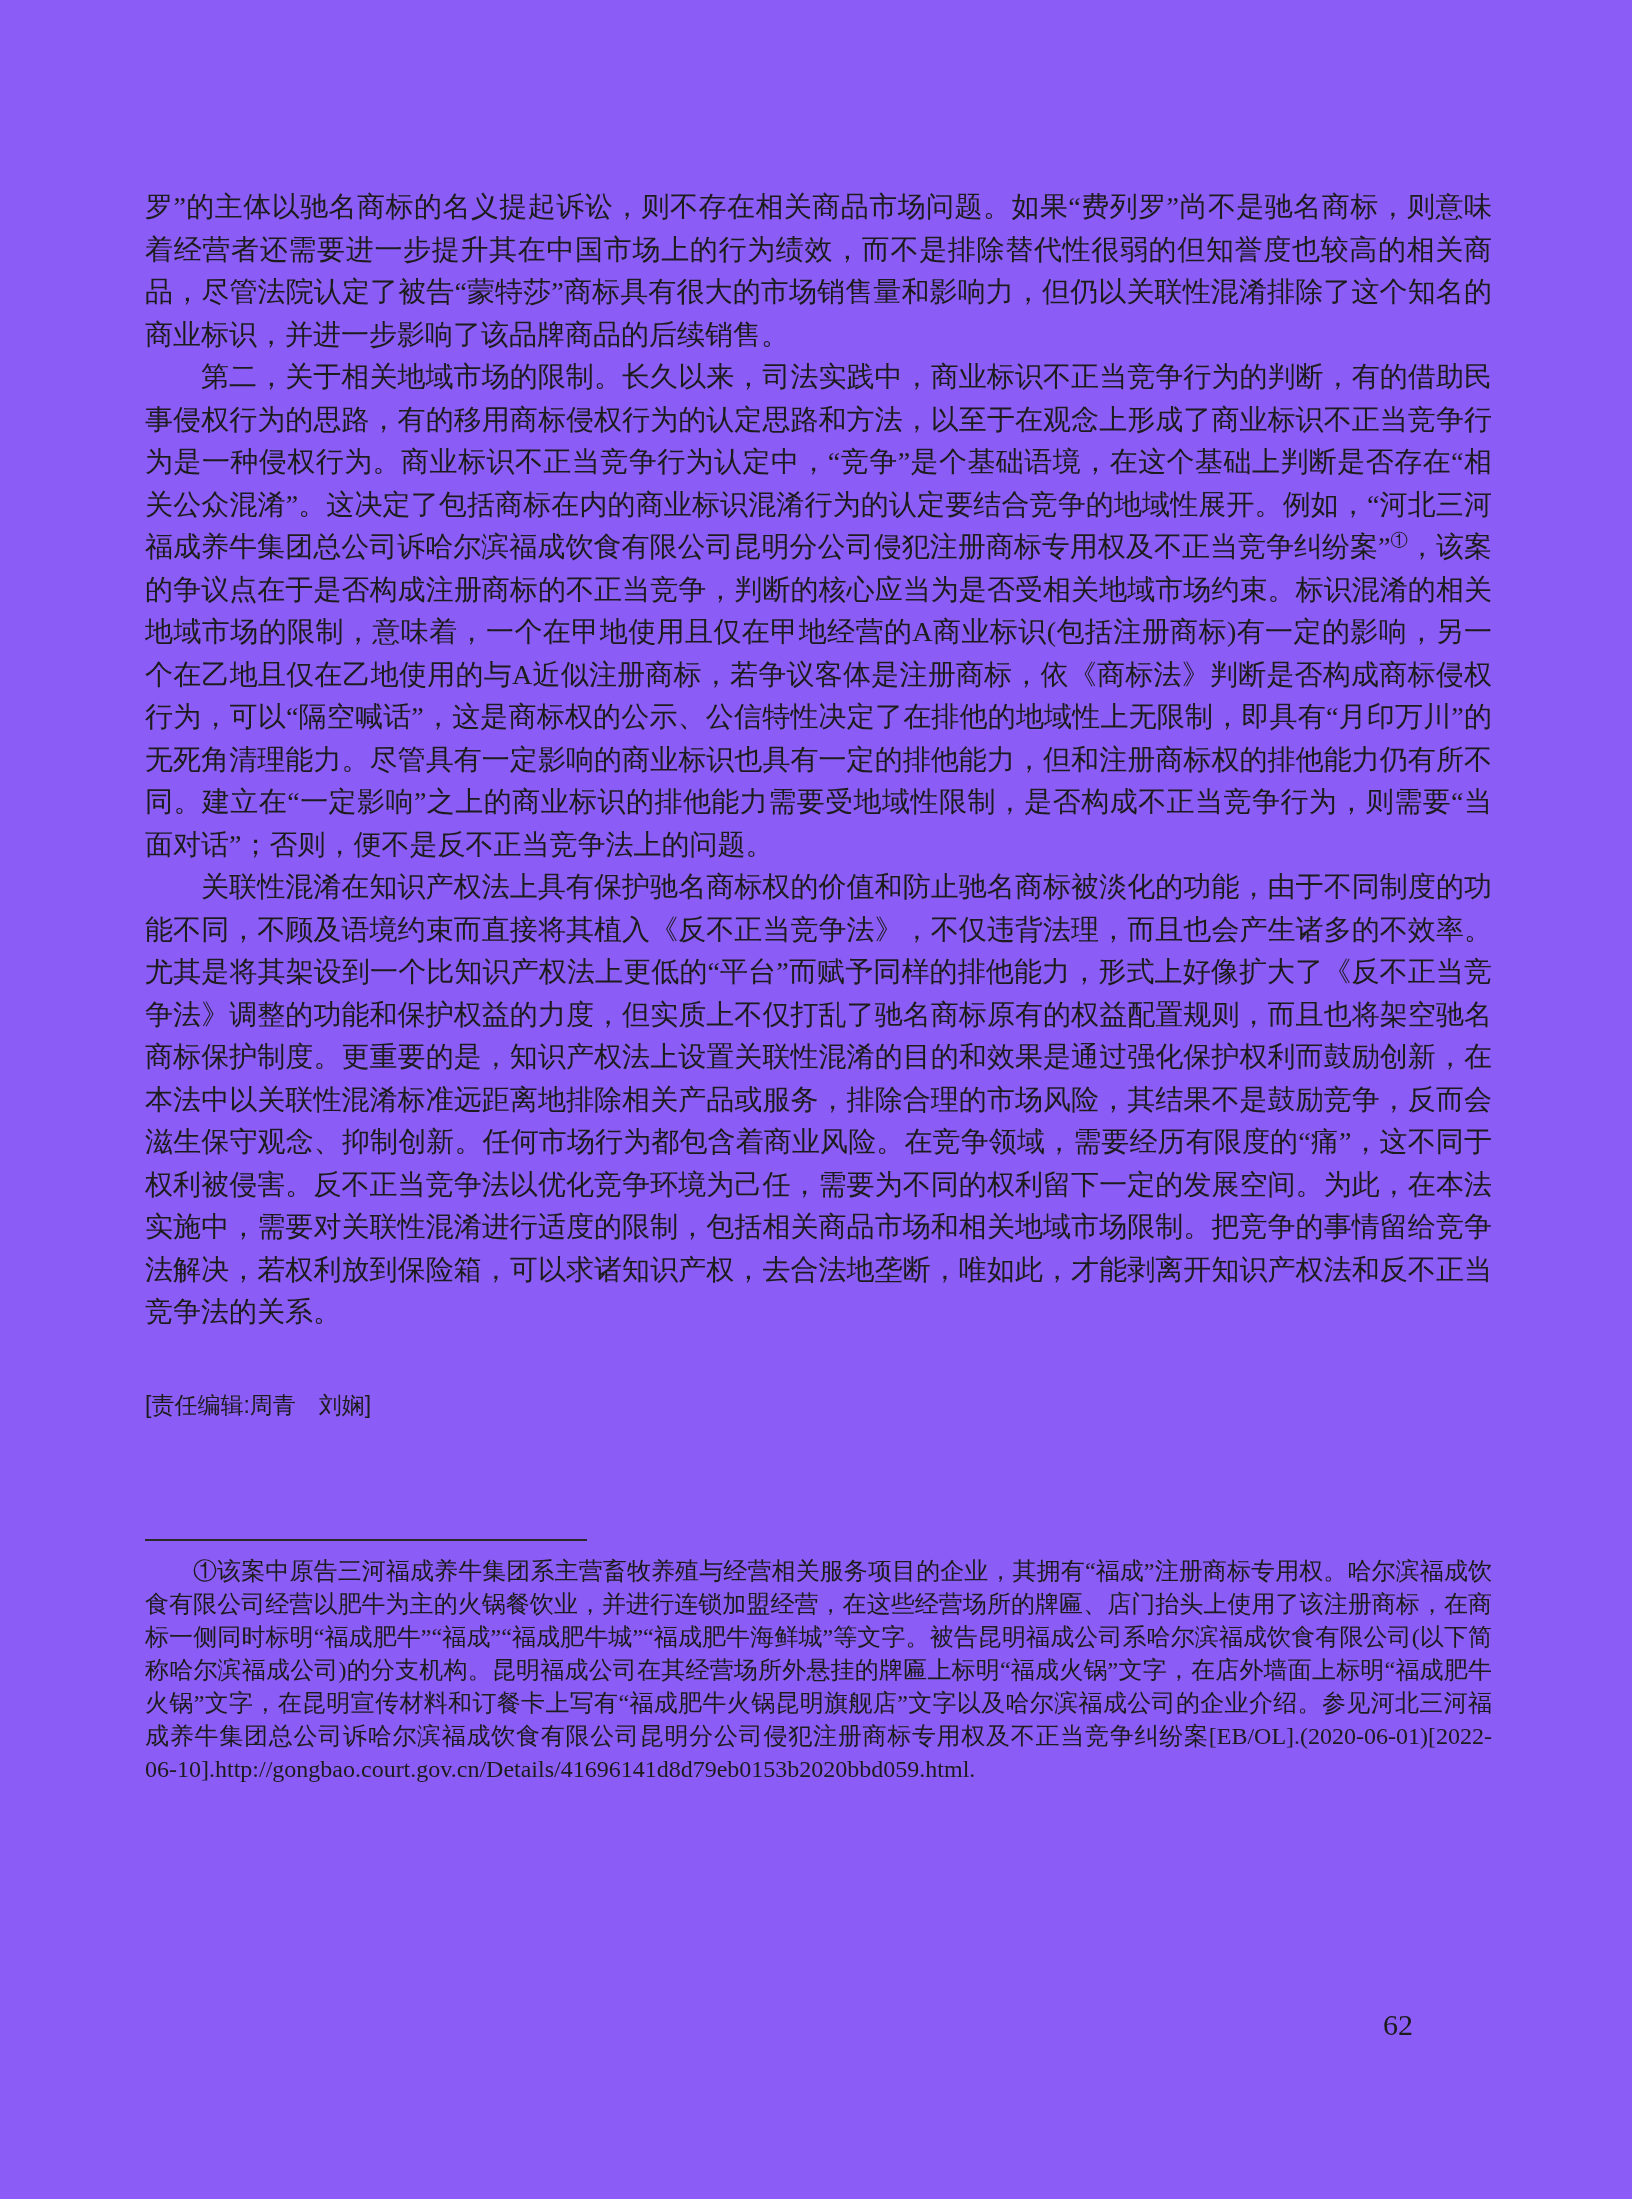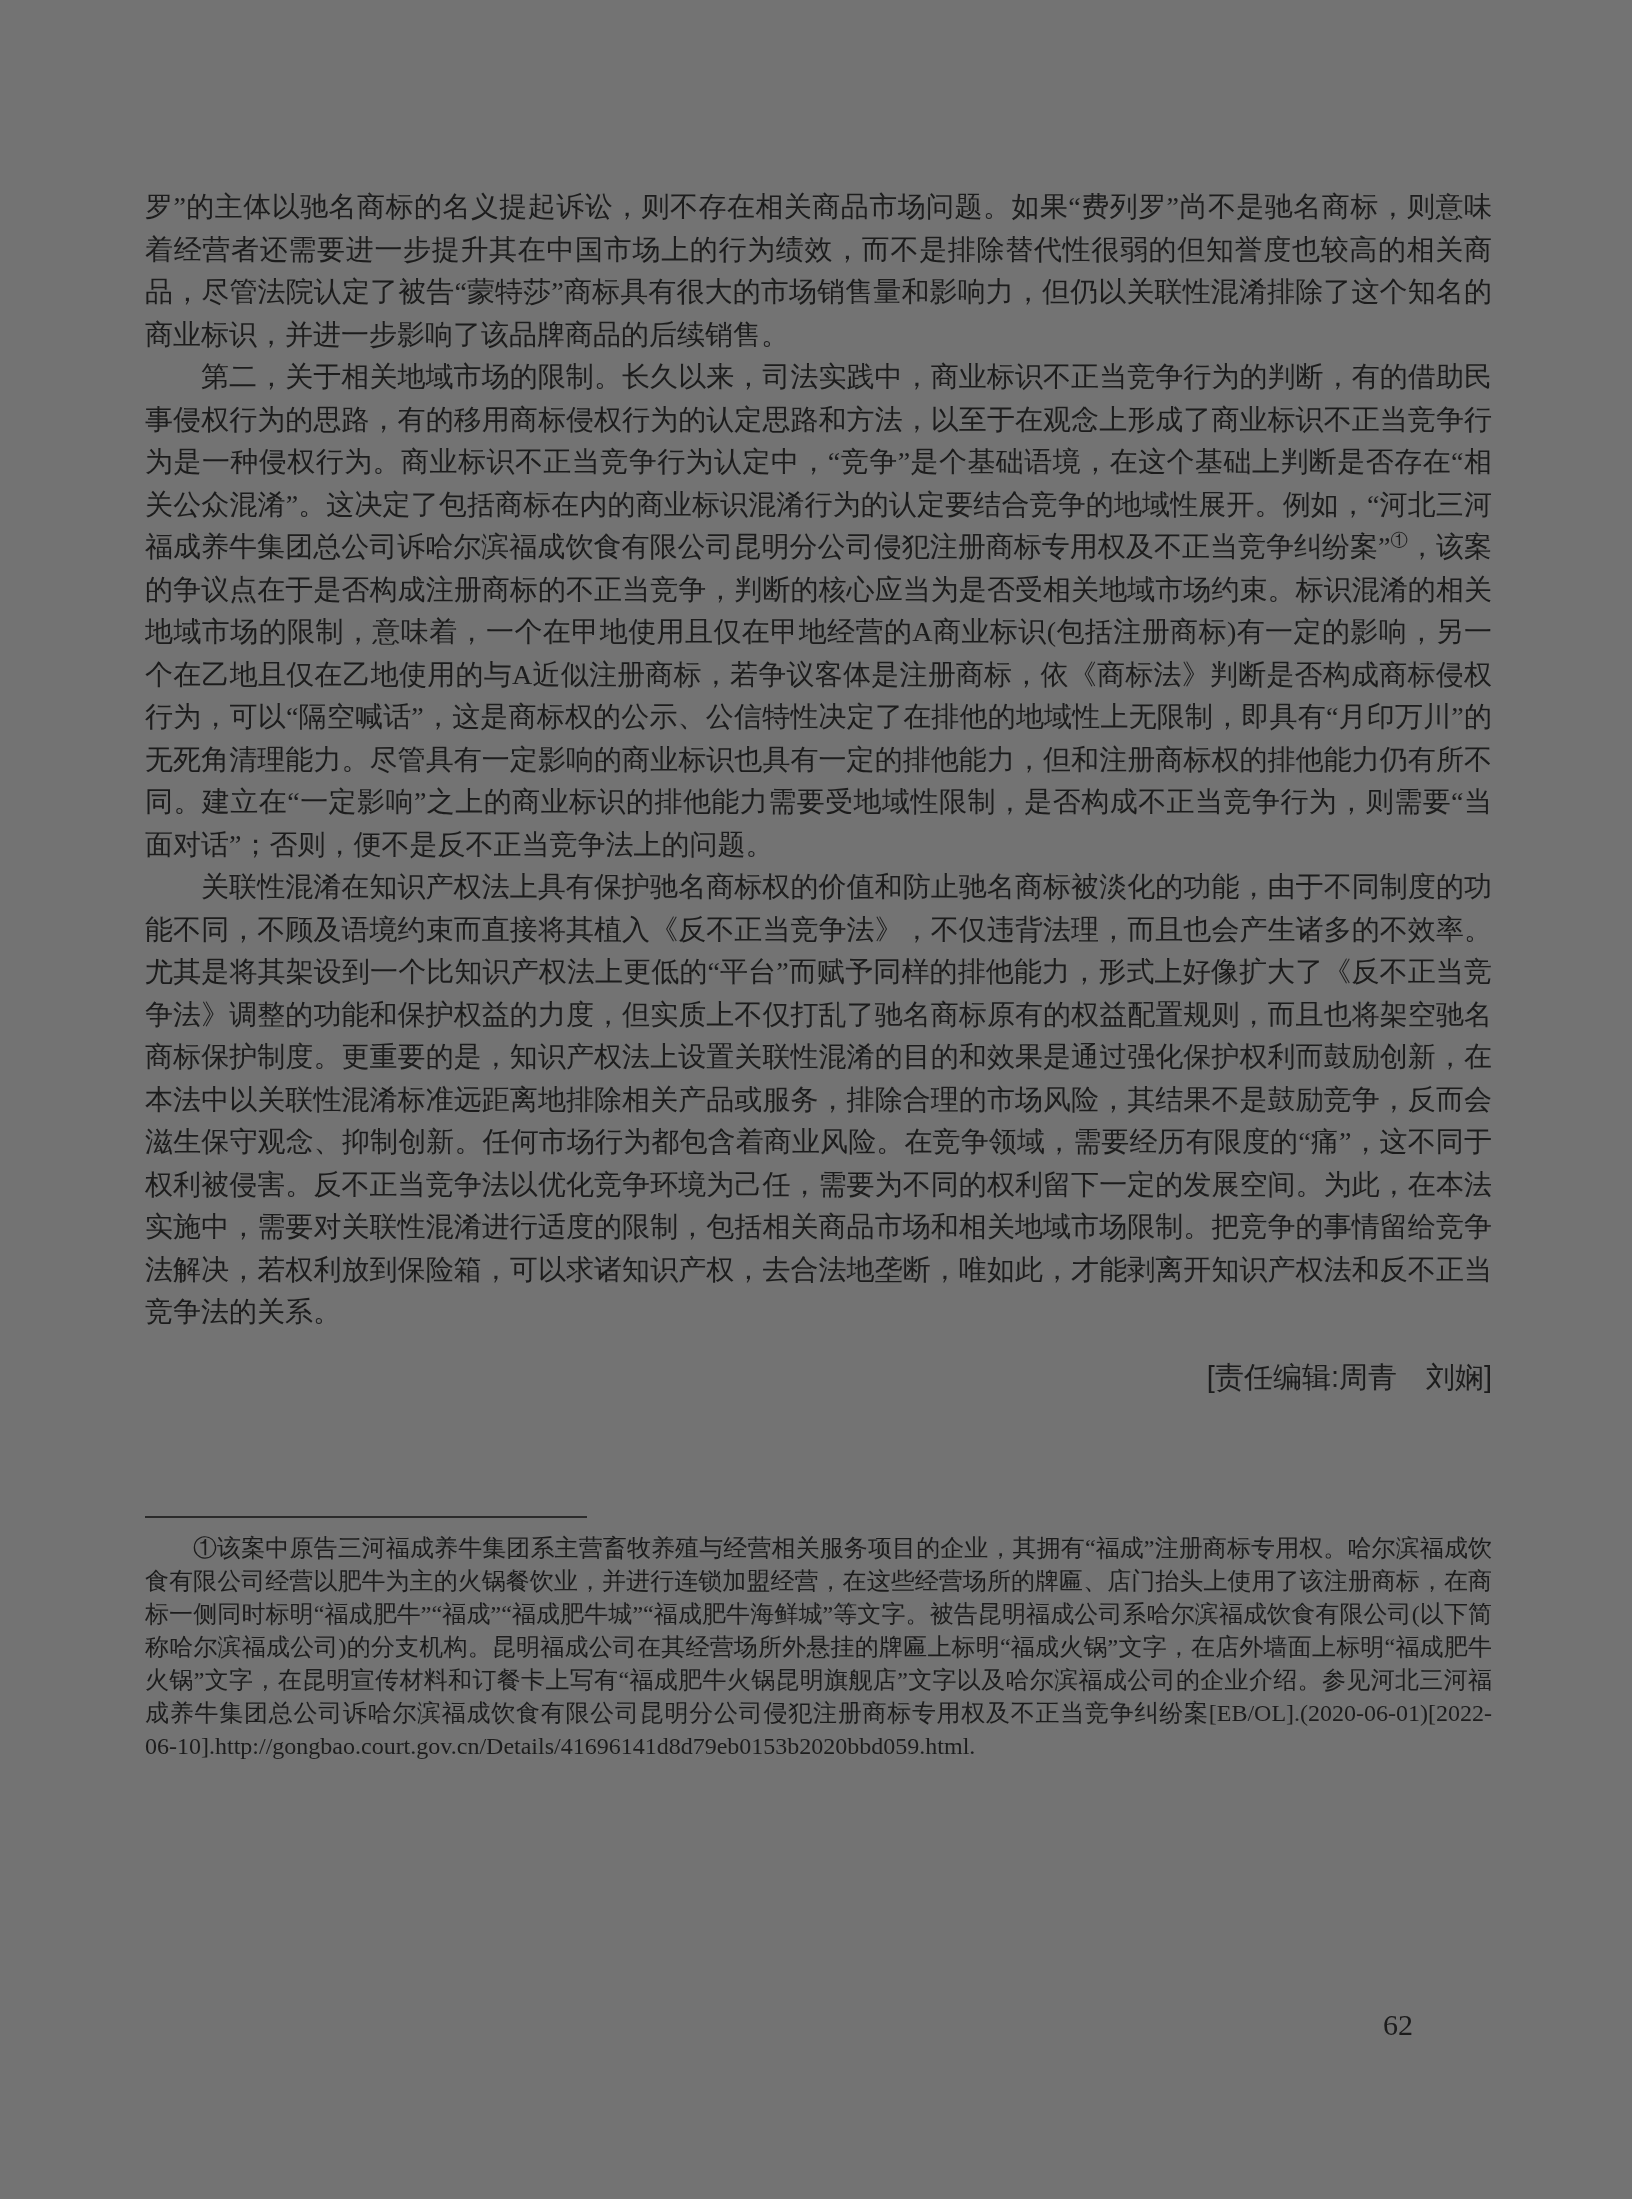--- a/index.html
+++ b/index.html
@@ -4,21 +4,21 @@
 <style>
   html, body {
     margin: 0;
     padding: 0;
     background: #ffffff;
   }
   .page {
     position: relative;
     width: 1632px;
     height: 2199px;
-    background: #737373;
+    background: #8b5cf6;
     color: #1c1c1c;
     font-family: "Liberation Serif", "DejaVu Serif", serif;
     overflow: hidden;
   }
   .content {
     position: absolute;
     left: 145px;
     top: 186px;
     width: 1347px;
   }
@@ -41,23 +41,22 @@
   .section-heading {
     font-family: "Liberation Sans", "DejaVu Sans", sans-serif;
     font-size: 31px;
     font-weight: bold;
     text-align: center;
     letter-spacing: 3px;
     margin: 52px 0 46px 0;
   }
   .editor-note {
     font-family: "Liberation Sans", "DejaVu Sans", sans-serif;
-    font-size: 29px;
-    text-align: right;
-    margin: 24px 0 0 0;
+    font-size: 23px;
+    margin: 56px 0 0 0;
   }
   .footnote-rule {
     width: 442px;
     height: 0;
     border: none;
     border-top: 2px solid #2a2a2a;
     margin: 118px 0 14px 0;
   }
   .footnote {
     font-size: 24px;

